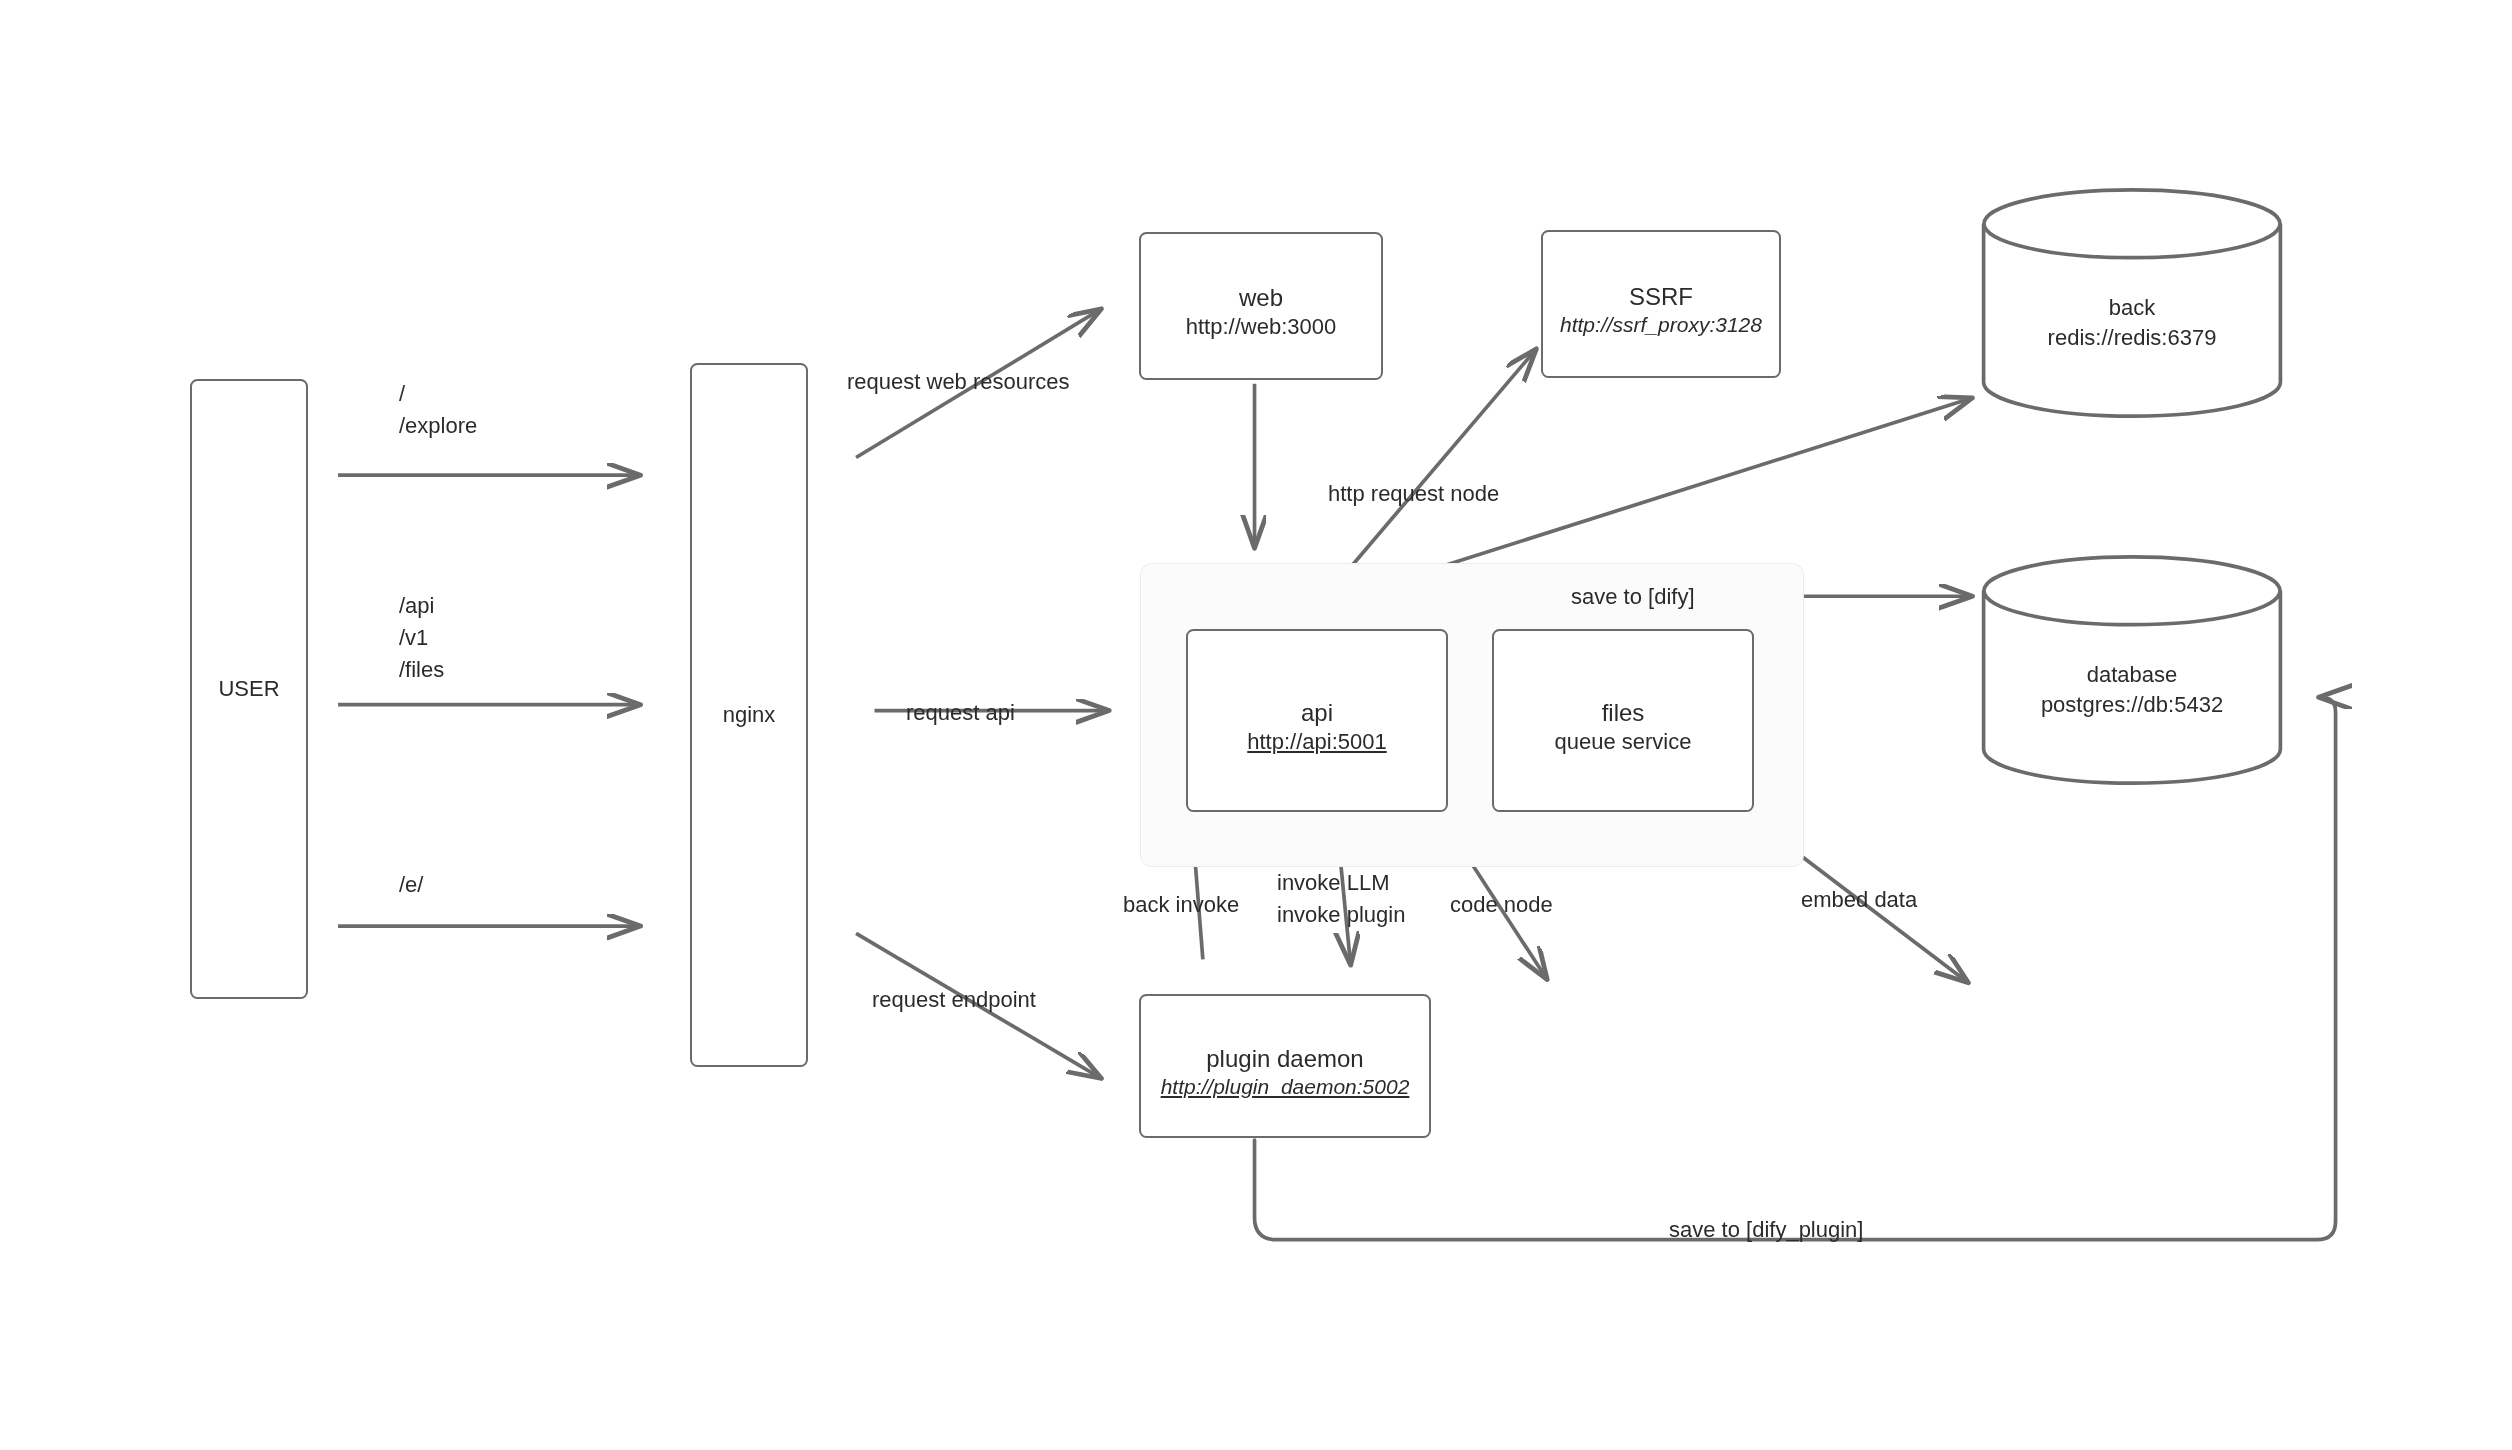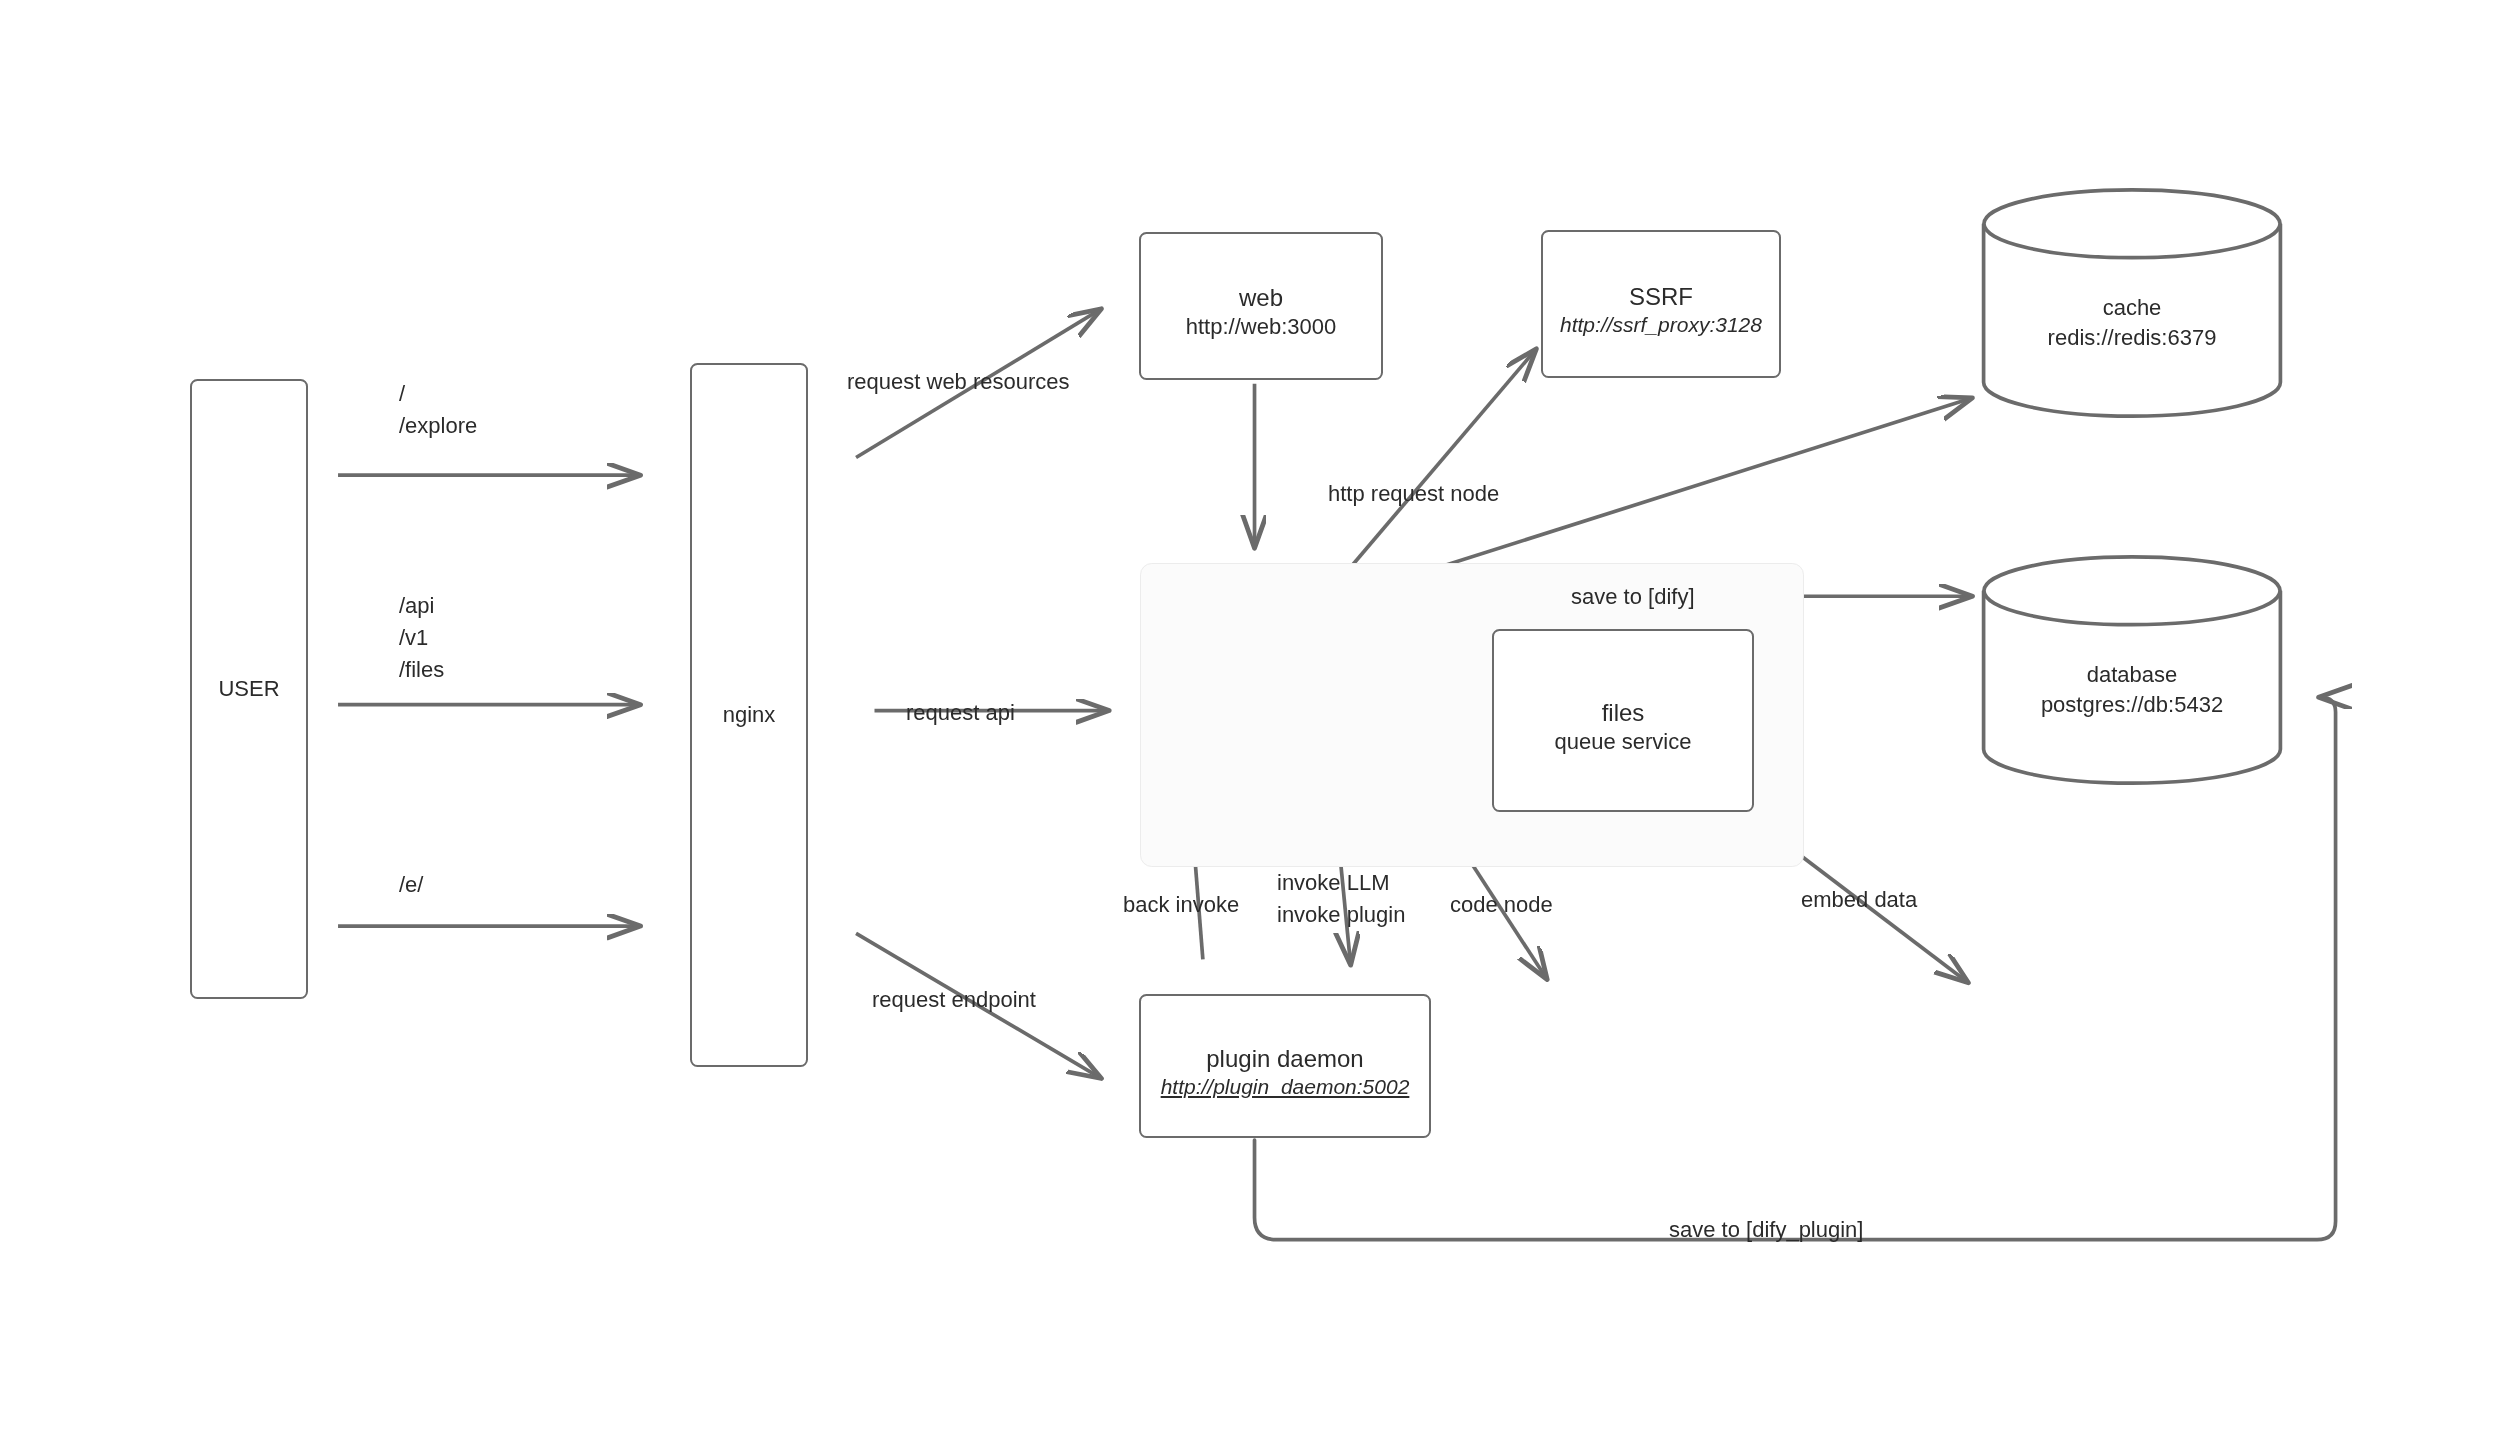--- a/index.html
+++ b/index.html
@@ -144,38 +144,42 @@
   <div class="node" style="left:1139px; top:232px; width:244px; height:148px;">
     <div class="title">web</div>
     <div class="sub">http://web:3000</div>
   </div>
 
   <div class="node" style="left:1541px; top:230px; width:240px; height:148px;">
     <div class="title">SSRF</div>
     <div class="sub-small">http://ssrf_proxy:3128</div>
   </div>
 
+  <div class="node" style="left:1186px; top:629px; width:262px; height:183px;">
+    <div class="title">api</div>
+    <div class="sub underline">http://api:5001</div>
+  </div>
 
   <div class="node" style="left:1492px; top:629px; width:262px; height:183px;">
     <div class="title">files</div>
     <div class="sub">queue service</div>
   </div>
 
   <div class="node" style="left:1139px; top:994px; width:292px; height:144px;">
     <div class="title">plugin daemon</div>
     <div class="sub-small underline">http://plugin_daemon:5002</div>
   </div>
 
 
   <div class="cyl" style="left:1979px; top:187px; width:306px; height:232px;">
     <svg width="306" height="232" viewBox="0 0 415 315">
       <path d="M6,50 L6,265 A201,46 0 0 0 409,265 L409,50" fill="#ffffff" stroke="#6b6b6b" stroke-width="5"></path>
       <ellipse cx="207.5" cy="50" rx="201" ry="46" fill="#ffffff" stroke="#6b6b6b" stroke-width="5"></ellipse>
     </svg>
-    <div class="cyl-text" style="top:107px;">cache</div>
+    <div class="cyl-text" style="top:107px;">back</div>
     <div class="cyl-text" style="top:137px;">redis://redis:6379</div>
   </div>
 
   <div class="cyl" style="left:1979px; top:554px; width:306px; height:232px;">
     <svg width="306" height="232" viewBox="0 0 415 315">
       <path d="M6,50 L6,265 A201,46 0 0 0 409,265 L409,50" fill="#ffffff" stroke="#6b6b6b" stroke-width="5"></path>
       <ellipse cx="207.5" cy="50" rx="201" ry="46" fill="#ffffff" stroke="#6b6b6b" stroke-width="5"></ellipse>
     </svg>
     <div class="cyl-text" style="top:107px;">database</div>
     <div class="cyl-text" style="top:137px;">postgres://db:5432</div>

